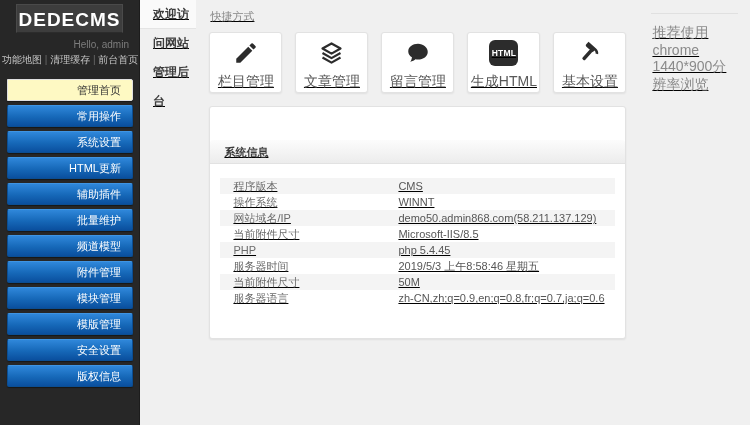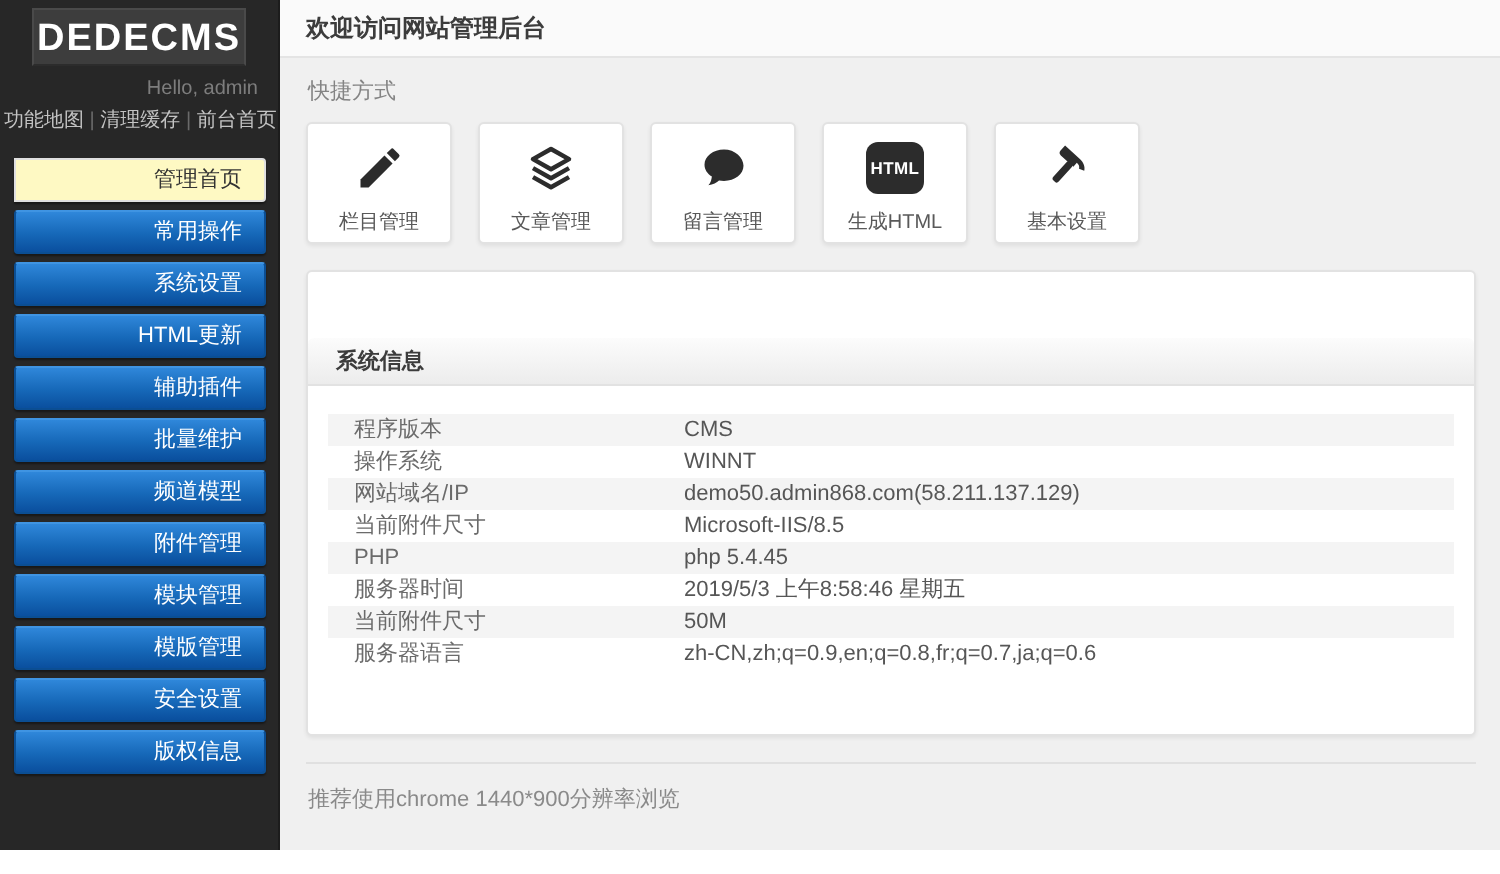--- a/index.html
+++ b/index.html
@@ -38,21 +38,21 @@
     border:1px solid #0b4errek;
     border:1px solid #0b4e93; border-top-color:#3f94e2; border-radius:2px;
     box-shadow:0 1px 1px rgba(0,0,0,.4);
   }
   .menu-item.active {
     background:#fef9c3; color:#333333; border:1px solid #e0e0e0;
     border-radius:0 2px 2px 0; font-weight:normal;
   }
 
   
-  .content { flex:1; background:#f0f0f0; display:flex; flex-direction:column; }
+  .content { flex:1; background:#f0f0f0; display:flex; flex-direction:row;text-decoration:underline; }
   .content-header {
     height:29px; line-height:29px; background:#fafafa;
     border-bottom:1px solid #e4e4e4; padding-left:13px;
     font-size:12px; font-weight:bold; color:#3c3c3c;
   }
   .content-body { padding:5px 12px 0 13px; }
   .shortcut-label { font-size:11px; color:#848484; margin:4px 0 8px 1px; }
 
   .cards { display:flex; gap:13px; }
   .card {
@@ -61,41 +61,41 @@
     display:flex; flex-direction:column; align-items:center;
     justify-content:center; cursor:pointer; padding-top:3px;
   }
   .card-icon { height:30px; display:flex; align-items:center; justify-content:center; }
   .card-icon svg { display:block; }
   .html-badge {
     width:29px; height:26px; background:#2c2c2c; border-radius:6px;
     color:#ffffff; font-size:8.5px; font-weight:bold; letter-spacing:.2px;
     display:flex; align-items:center; justify-content:center;
   }
-  .card-label { font-size:10px; color:#595959; margin-top:5px; }
+  .card-label { font-size:14px; color:#595959; margin-top:5px; }
 
   .panel {
     margin-top:13px; background:#ffffff; border:1px solid #e2e2e2;
     border-radius:3px; box-shadow:0 1px 2px rgba(0,0,0,.07); padding-bottom:32px;
   }
   .panel-header {
     height:24px; line-height:24px; padding-left:14px;
     background:linear-gradient(#fcfcfc,#ececec);
     border-bottom:1px solid #e2e2e2; border-radius:3px 3px 0 0;
     font-size:11px; font-weight:bold; color:#3c3c3c;margin-top:33px;
   }
   .info-table { margin:14px 10px 0; }
   .info-row { display:flex; min-height:16px; line-height:16px; font-size:11px; }
   .info-row:nth-child(odd) { background:#f4f4f4; }
   .info-row .cell-label { width:178px; padding-left:13px; color:#6b6b6b; flex-shrink:0; }
   .info-row .cell-value { color:#565656; }
 
   .content-footer {
     margin:13px 12px 0 13px; border-top:1px solid #e0e0e0;
-    padding:10px 0 0 1px; font-size:11px; color:#8a8a8a;
+    padding:10px 0 0 1px; font-size:14px; color:#8a8a8a;
   }
 </style>
 </head>
 <body>
 
 <div class="app">
 
   <div class="sidebar">
     <div class="logo">DEDECMS</div>
     <div class="greeting">Hello, admin</div>

